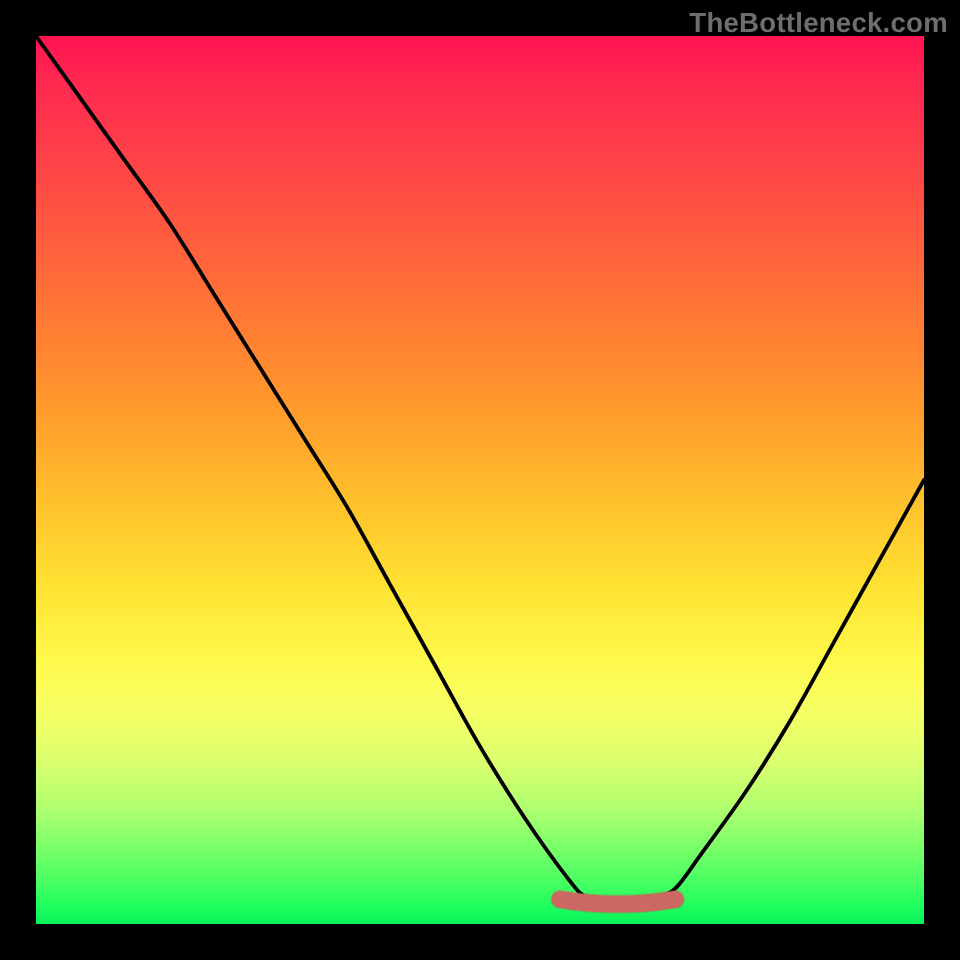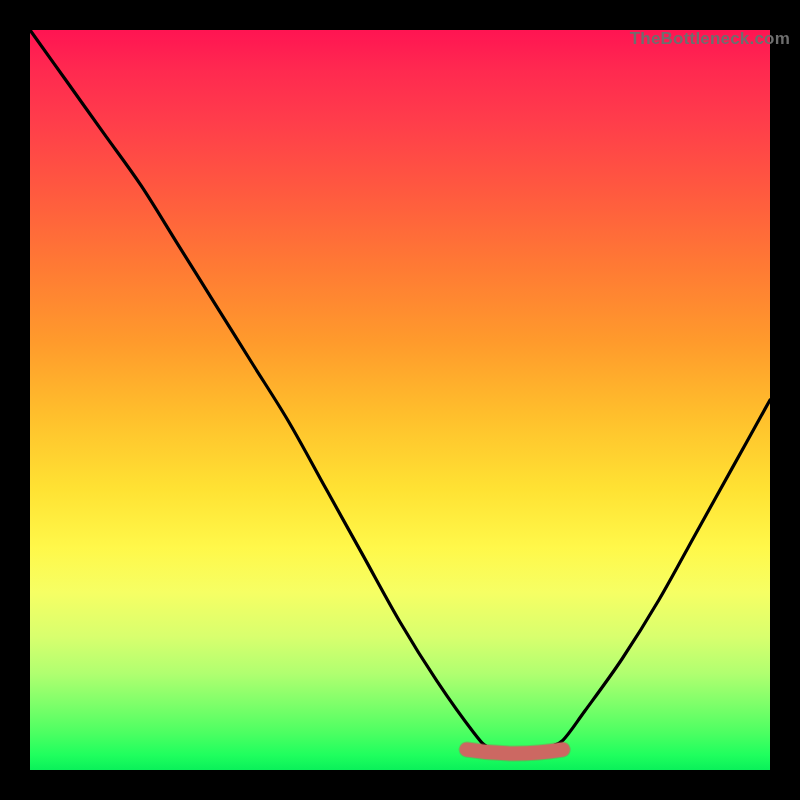--- a/index.html
+++ b/index.html
@@ -68,14 +68,14 @@
 <div class="frame">
 
   <div class="plot-area"></div>
 
   <svg class="curves" viewBox="0 0 740 740" preserveAspectRatio="none">
     <path d="M 0.00 0.00 C 6.17 8.63, 24.67 34.53, 37.00 51.80 C 49.33 69.07, 61.67 86.33, 74.00 103.60 C 86.33 120.87, 98.67 136.90, 111.00 155.40 C 123.33 173.90, 135.67 194.87, 148.00 214.60 C 160.33 234.33, 172.67 254.07, 185.00 273.80 C 197.33 293.53, 209.67 313.27, 222.00 333.00 C 234.33 352.73, 246.67 371.23, 259.00 392.20 C 271.33 413.17, 283.67 436.60, 296.00 458.80 C 308.33 481.00, 320.67 503.20, 333.00 525.40 C 345.33 547.60, 357.67 571.03, 370.00 592.00 C 382.33 612.97, 394.67 632.70, 407.00 651.20 C 419.33 669.70, 435.37 691.90, 444.00 703.00 C 452.63 714.10, 452.63 714.10, 458.80 717.80 C 464.97 721.50, 473.60 723.97, 481.00 725.20 C 488.40 726.43, 497.03 726.43, 503.20 725.20 C 509.37 723.97, 513.07 720.27, 518.00 717.80 C 522.93 715.33, 526.63 716.57, 532.80 710.40 C 538.97 704.23, 545.13 694.37, 555.00 680.80 C 564.87 667.23, 579.67 647.50, 592.00 629.00 C 604.33 610.50, 616.67 590.77, 629.00 569.80 C 641.33 548.83, 653.67 525.40, 666.00 503.20 C 678.33 481.00, 690.67 458.80, 703.00 436.60 C 715.33 414.40, 733.83 381.10, 740.00 370.00" stroke="#000000" stroke-width="3.2" fill="none" stroke-linecap="round" stroke-linejoin="round"></path>
     <path d="M 436.6 719.5 Q 484.7 727.5 532.8 719.5" stroke="#d8706a" stroke-width="14" fill="none" stroke-linecap="round" stroke-linejoin="round"></path>
     <path d="M 436.6 719.5 Q 484.7 727.5 532.8 719.5" stroke="#b65a54" stroke-width="16" fill="none" stroke-linecap="round" stroke-linejoin="round" opacity="0.35"></path>
   </svg>
 
-  <div class="watermark" style="font-size: 17px; margin-top: 23px;">TheBottleneck.com</div>
+  <div class="watermark" style="font-size: 23px;">TheBottleneck.com</div>
 </div>
 
 </body></html>

